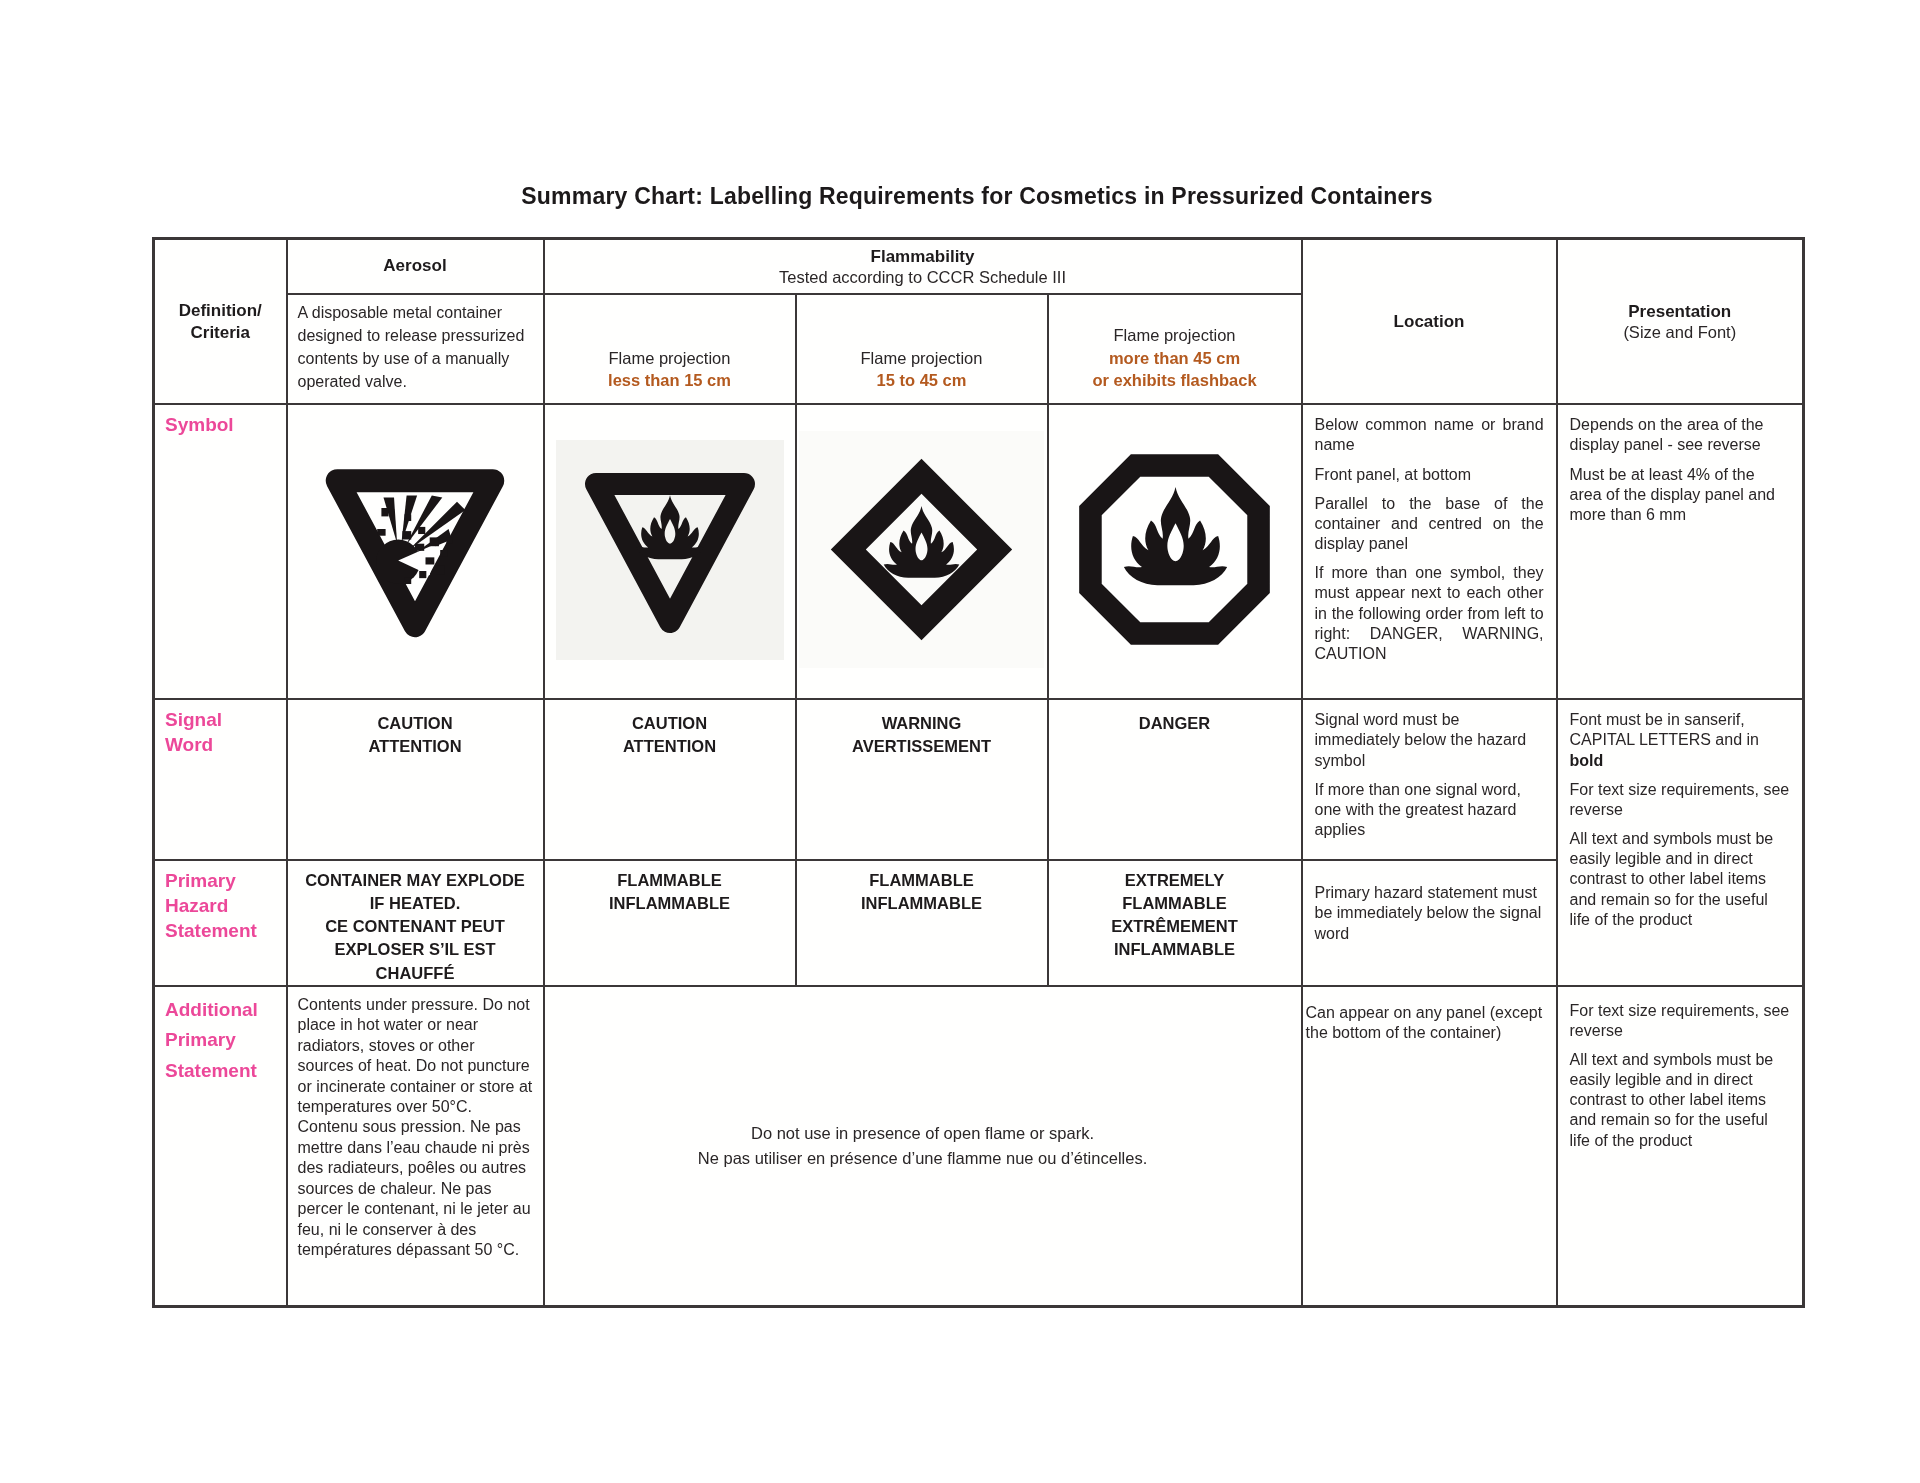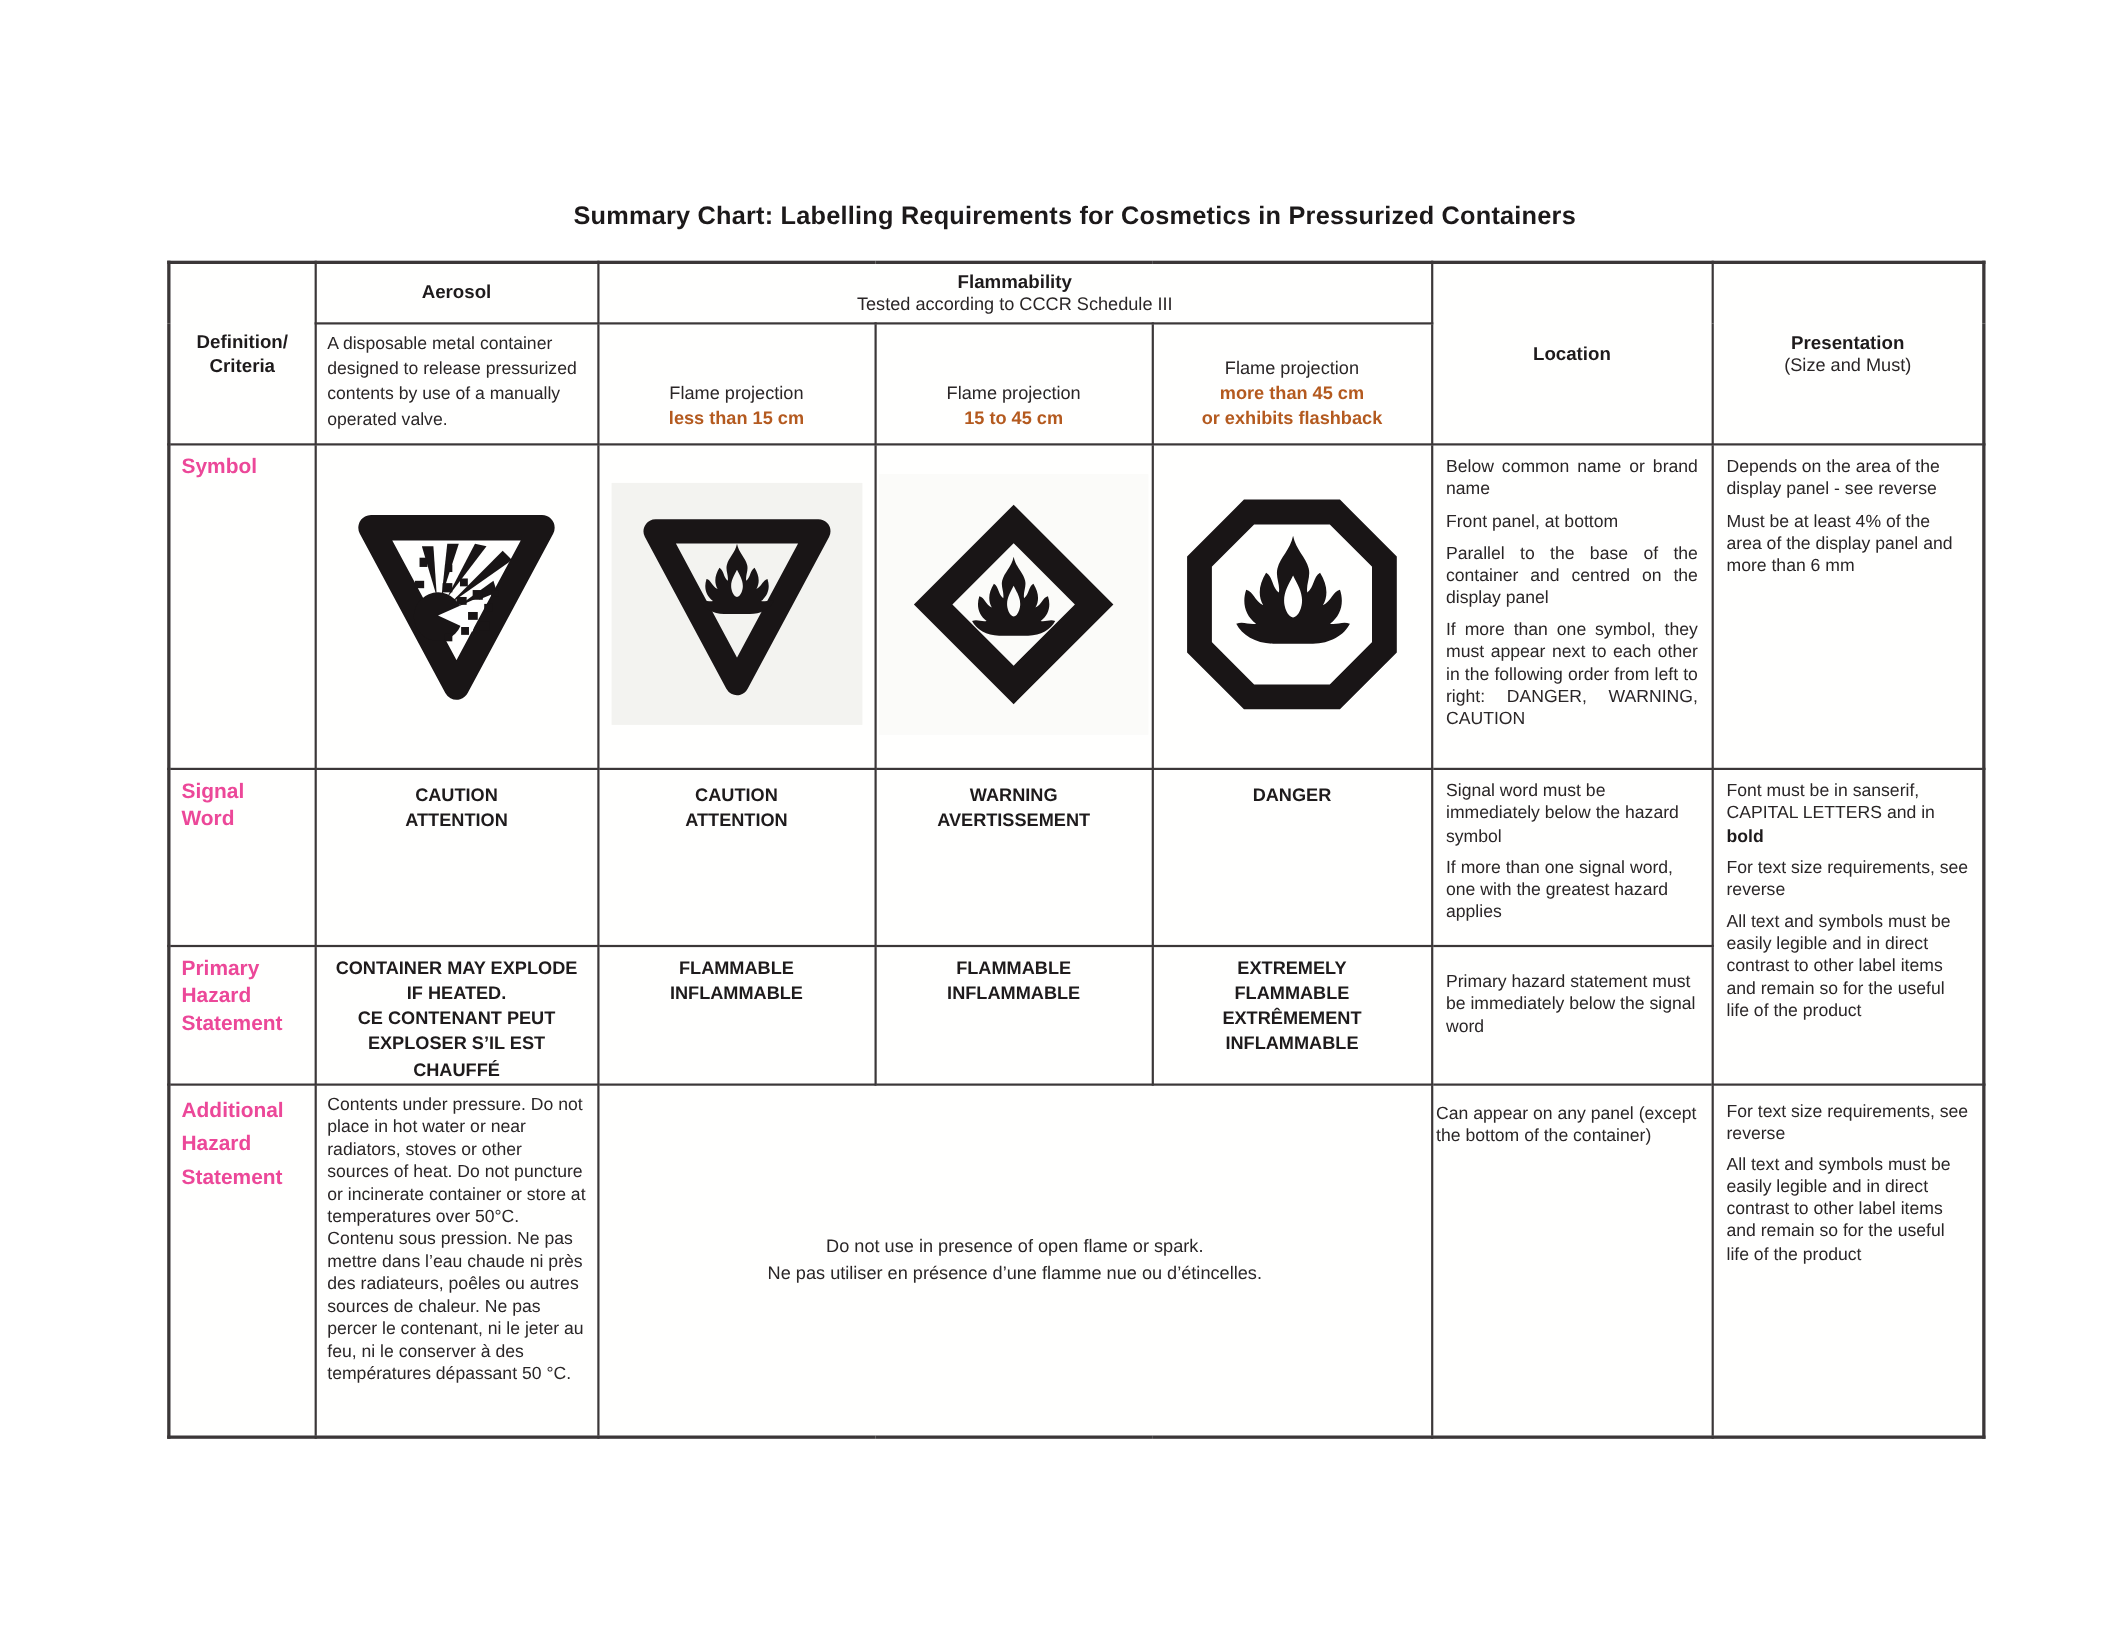--- a/index.html
+++ b/index.html
@@ -118,21 +118,21 @@
     <td rowspan="2" class="hdr-bold center vmid prelines">Definition/
 Criteria</td>
     <td class="hdr-bold center vmid">Aerosol</td>
     <td colspan="3" class="center vmid">
       <div class="hdr-bold">Flammability</div>
       <div class="hdr-sub">Tested according to CCCR Schedule III</div>
     </td>
     <td rowspan="2" class="hdr-bold center vmid">Location</td>
     <td rowspan="2" class="center vmid">
       <div class="hdr-bold">Presentation</div>
-      <div class="hdr-sub">(Size and Must)</div>
+      <div class="hdr-sub">(Size and Font)</div>
     </td>
   </tr>
 
   <tr style="height:102px">
     <td class="def-cell">
       <span class="prelines">A disposable metal container
 designed to release pressurized contents by use of a manually operated valve.</span>
     </td>
     <td class="flame-col center vbot">
       <div>Flame projection</div>
@@ -258,21 +258,21 @@
 FLAMMABLE
 EXTRÊMEMENT
 INFLAMMABLE</td>
     <td class="para-cell" style="padding-top:22px">
       <p>Primary hazard statement must be immediately below the signal word</p>
     </td>
   </tr>
 
   <tr style="height:321px">
     <td class="row-label row-label-loose prelines">Additional
-Hazard
+Primary
 Statement</td>
     <td class="longtext-cell">
       <span>Contents under pressure. Do not place in hot water or near radiators, stoves or other sources of heat. Do not puncture or incinerate container or store at temperatures over 50°C. Contenu sous pression. Ne pas mettre dans l’eau chaude ni près des radiateurs, poêles ou autres sources de chaleur. Ne pas percer le contenant, ni le jeter au feu, ni le conserver à des températures dépassant 50 °C.</span>
     </td>
     <td colspan="3" class="flame-merged-cell prelines">Do not use in presence of open flame or spark.
 Ne pas utiliser en présence d’une flamme nue ou d’étincelles.</td>
     <td class="para-cell" style="padding-top:16px; padding-left:3px;">
       <p>Can appear on any panel (except the bottom of the container)</p>
     </td>
     <td class="para-cell" style="padding-top:14px;">

